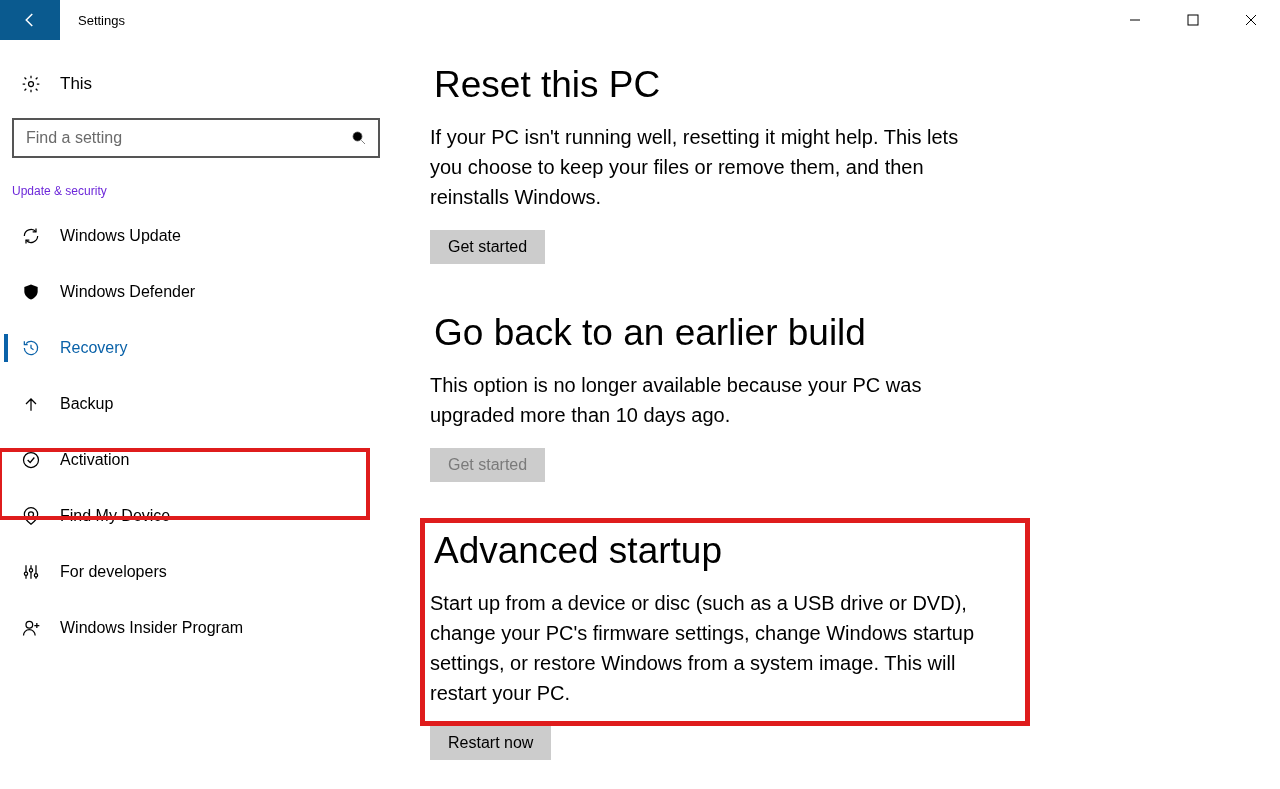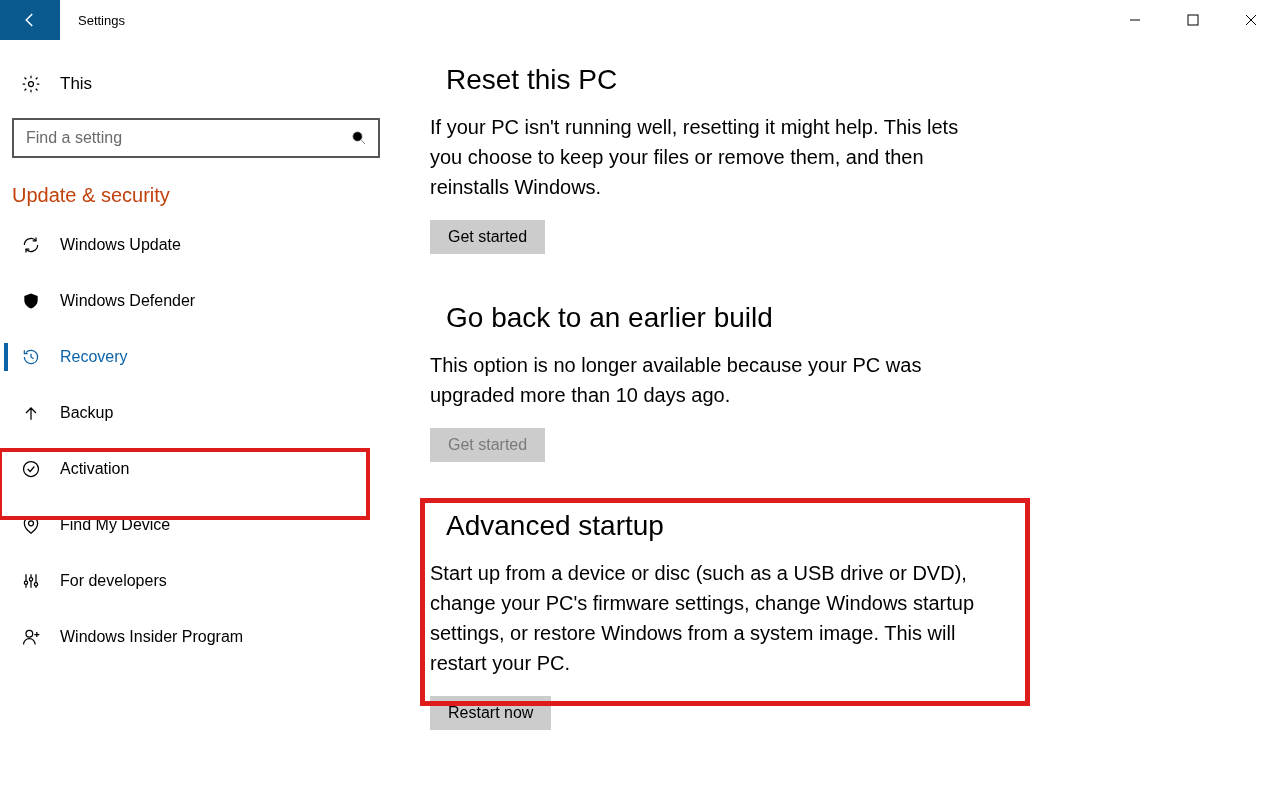--- a/index.html
+++ b/index.html
@@ -76,22 +76,22 @@
     outline: none;
     flex: 1;
     font-size: 16px;
     font-family: inherit;
     color: #000;
   }
   .search-box input::placeholder { color: #6a6a6a; }
   .search-box .sico { width: 18px; display:flex; justify-content:center; }
 
   .category-label {
-    color: #c2410c;
-    font-size: 20px;
+    color: #6d28d9;
+    font-size: 12px;
     margin: 26px 0 10px 2px;
   }
 
   .nav-item {
     display: flex;
     align-items: center;
     gap: 18px;
     height: 56px;
     padding-left: 10px;
     cursor: pointer;
@@ -118,22 +118,22 @@
   }
 
   .main {
     flex: 1;
     padding: 24px 60px 0 50px;
     max-width: 720px;
     position: relative;
   }
   h2.section-title {
     font-weight: 400;
-    font-size: 28px;
-    margin: 0 0 16px 16px;
+    font-size: 37px;
+    margin: 0 0 16px 4px;
   }
   p.section-desc {
     font-size: 20px;
     line-height: 1.5;
     margin: 0 0 18px 0;
     max-width: 560px;
   }
   .btn {
     background: #cccccc;
     border: none;

